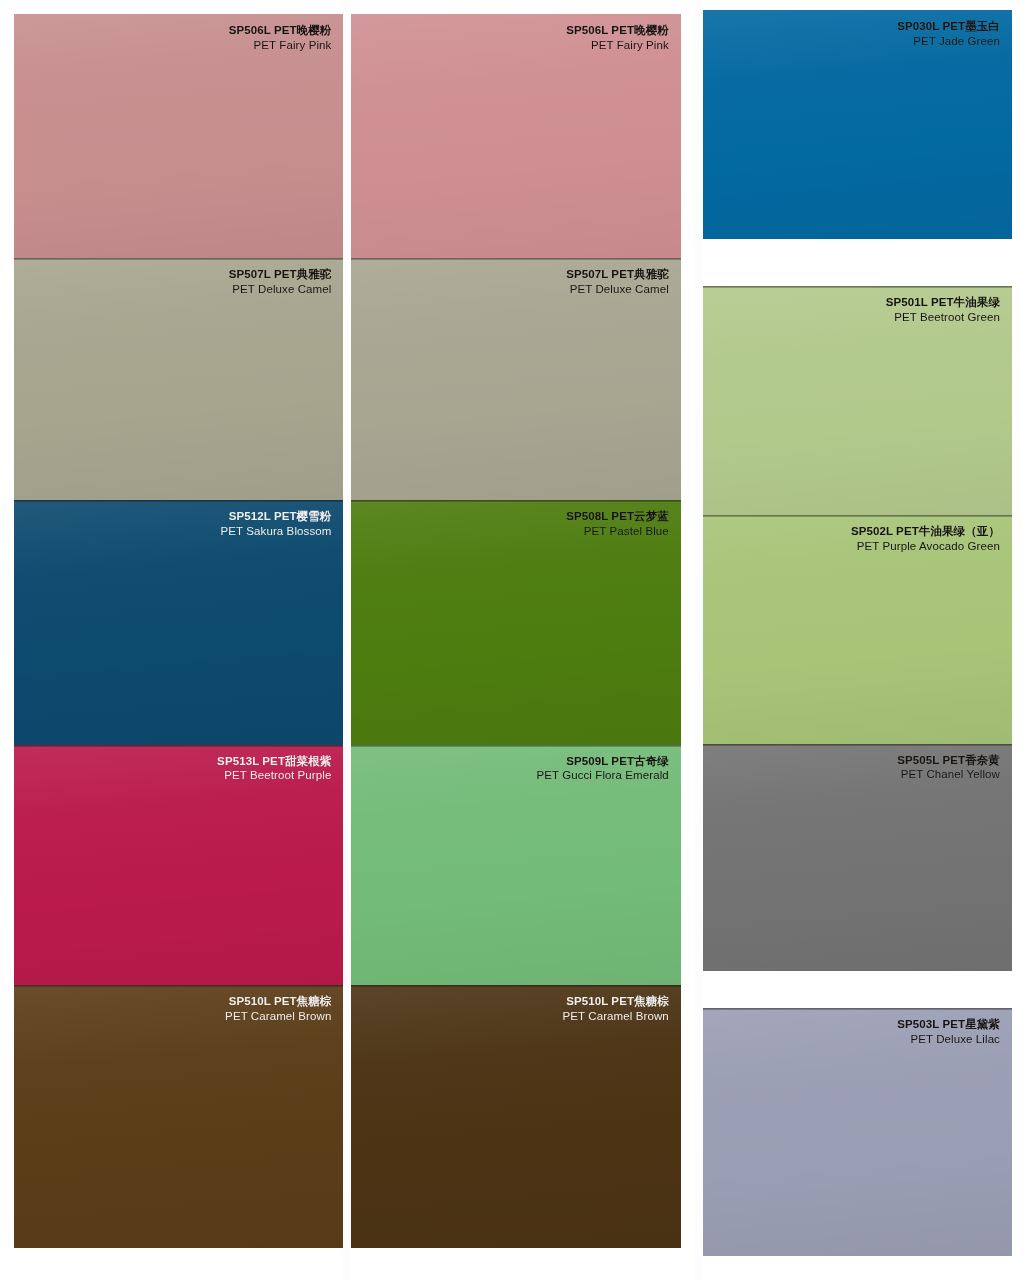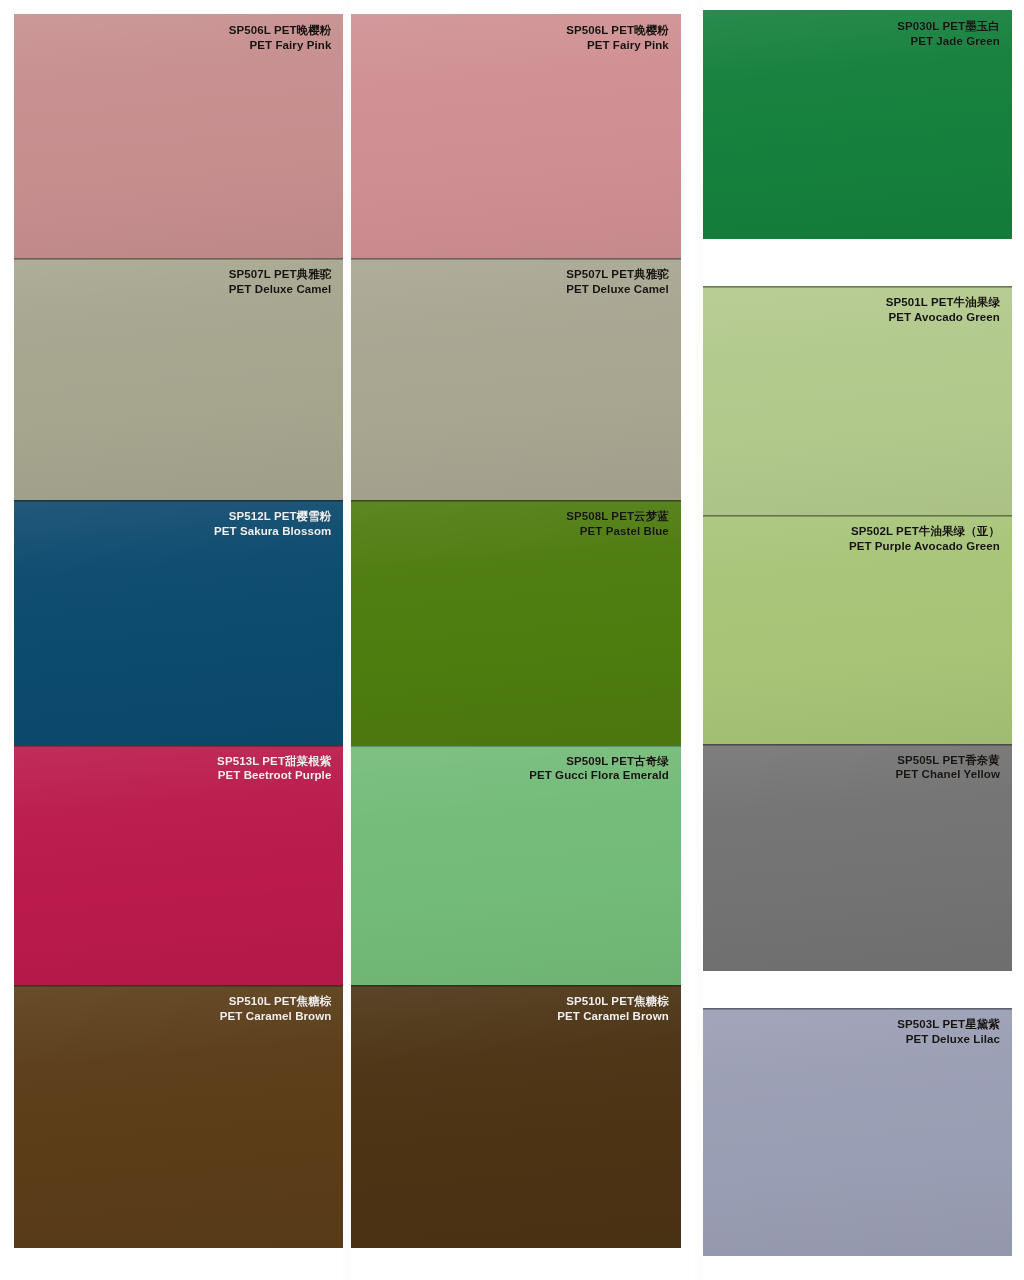--- a/index.html
+++ b/index.html
@@ -82,21 +82,21 @@
   .swatch-label.light { color: #f2f0ef; text-shadow: 0 0 1px rgba(0,0,0,0.22); }
   .swatch-label.dark  { color: #16120f; text-shadow: 0 0 1px rgba(255,255,255,0.18); }
 
   .code-line {
     font-size: 11.5px;
     font-weight: 700;
     white-space: nowrap;
   }
   .name-line {
     font-size: 11.5px;
-    font-weight: 700;
+    font-weight: 400;
     white-space: nowrap;
   }
 
   
   .seam {
     position: absolute;
     left: 0; right: 0;
     height: 2px;
     background: linear-gradient(to bottom, rgba(20,18,16,0.55), rgba(20,18,16,0.2));
     z-index: 2;
@@ -177,31 +177,31 @@
           <div class="seam" style="top: 0px;"></div>
           <div class="swatch-label light">
             <div class="code-line">SP510L  PET焦糖棕</div>
             <div class="name-line">PET Caramel Brown</div>
           </div>
         </div>
       </div>
     </div>
     <div class="panel col-2">
       <div class="panel-inner">
-        <div class="swatch" style="background: #15803d; flex: 19.7 0 0%;">
+        <div class="swatch" style="background: #0369a1; flex: 19.7 0 0%;">
           <div class="swatch-label dark">
             <div class="code-line">SP030L  PET墨玉白</div>
             <div class="name-line">PET Jade Green</div>
           </div>
         </div>
         <div class="swatch" style="background: rgb(178, 201, 140); flex: 19.7 0 0%; margin-top: 47px;">
           <div class="seam" style="top: 0px;"></div>
           <div class="swatch-label dark">
             <div class="code-line">SP501L  PET牛油果绿</div>
-            <div class="name-line">PET Avocado Green</div>
+            <div class="name-line">PET Beetroot Green</div>
           </div>
         </div>
         <div class="swatch" style="background: rgb(167, 196, 119); flex: 19.7 0 0%;">
           <div class="seam" style="top: 0px;"></div>
           <div class="swatch-label dark">
             <div class="code-line">SP502L  PET牛油果绿（亚）</div>
             <div class="name-line">PET Purple Avocado Green</div>
           </div>
         </div>
         <div class="swatch" style="background: #737373; flex: 19.6 0 0%;">

